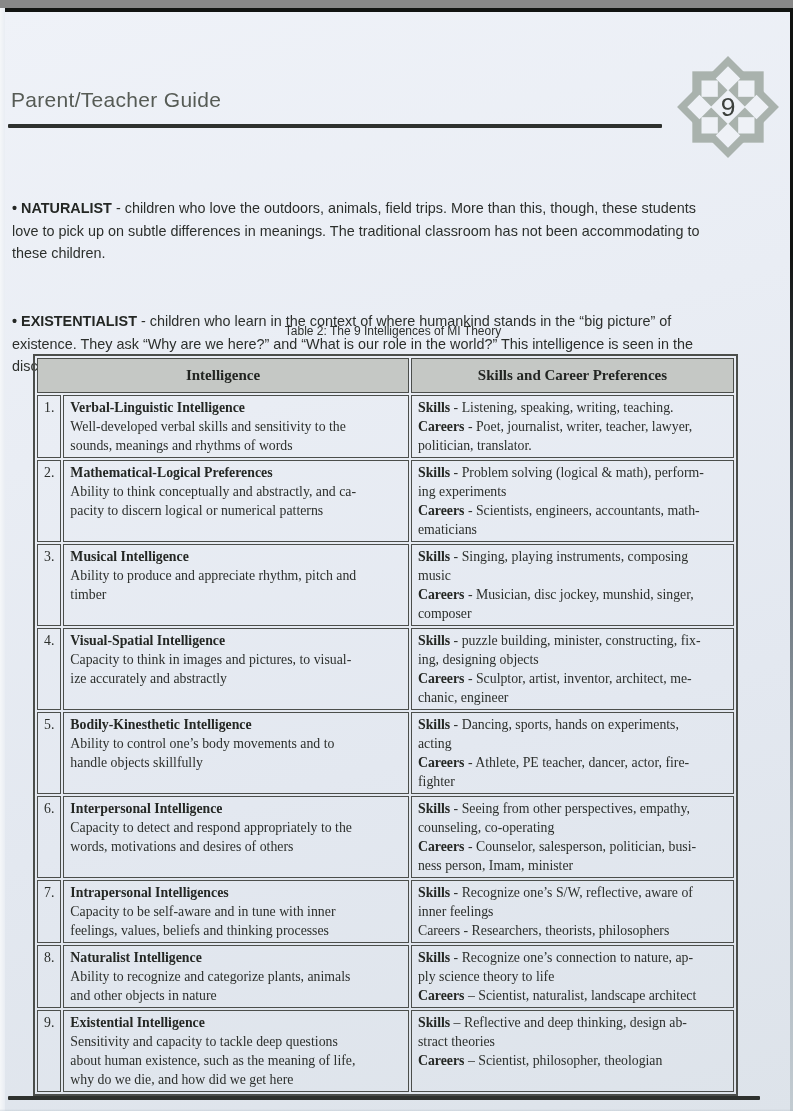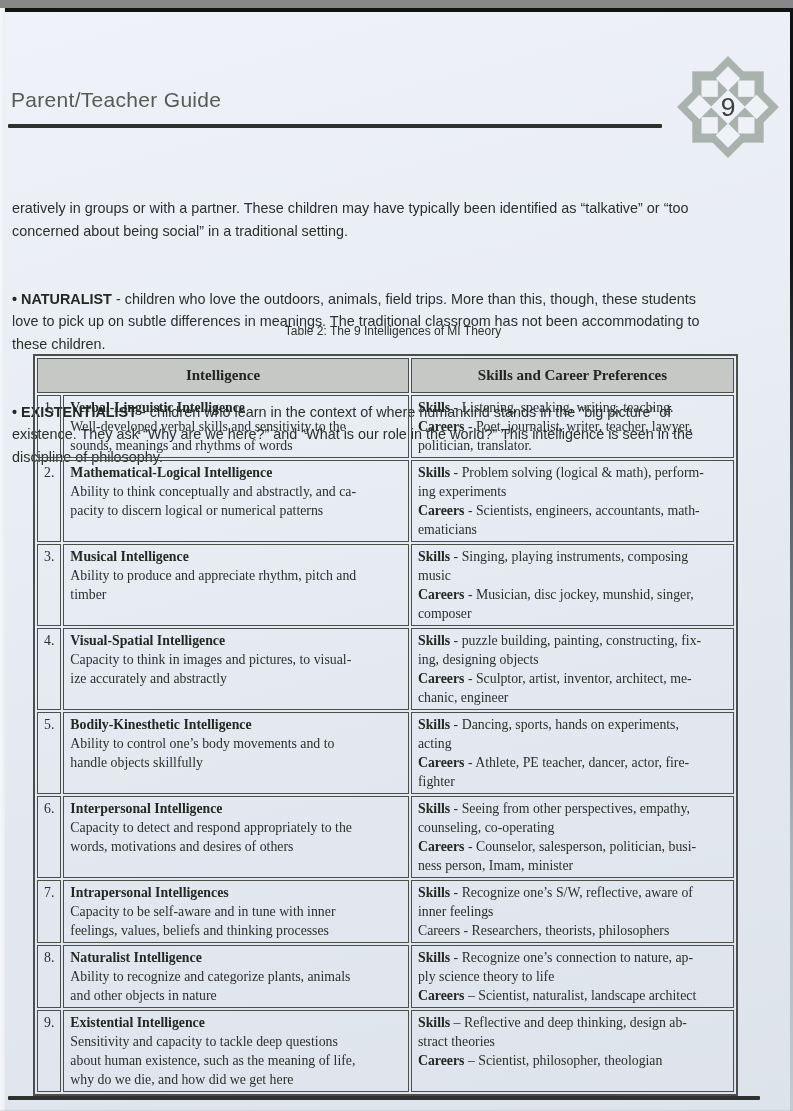--- a/index.html
+++ b/index.html
@@ -79,22 +79,20 @@
     <polygon points="68,52 80,40 92,52 80,64" fill="#eef1f6"></polygon>
     <rect x="26" y="26" width="16" height="16" fill="#eef1f6"></rect>
     <rect x="62" y="26" width="16" height="16" fill="#eef1f6"></rect>
     <rect x="26" y="62" width="16" height="16" fill="#eef1f6"></rect>
     <rect x="62" y="62" width="16" height="16" fill="#eef1f6"></rect>
     <polygon points="52,35 69,52 52,69 35,52" fill="#eef1f6"></polygon>
     <text x="52" y="61" text-anchor="middle">9</text>
   </svg>
 
   <div class="intro">
-    <p><span>eratively in groups or with a partner. These children may have typically been identified as “talkative” or “too
-concerned about being social” in a traditional setting.</span></p>
     <p><strong>• NATURALIST</strong><span> - children who love the outdoors, animals, field trips. More than this, though, these students
 love to pick up on subtle differences in meanings. The traditional classroom has not been accommodating to
 these children.</span></p>
     <p><strong>• EXISTENTIALIST</strong><span> - children who learn in the context of where humankind stands in the “big picture” of
 existence. They ask “Why are we here?” and “What is our role in the world?” This intelligence is seen in the
 discipline of philosophy.</span></p>
   </div>
 
   <div class="caption">Table 2: The 9 Intelligences of MI Theory</div>
 
@@ -113,41 +111,41 @@
     <tr>
       <td class="num-cell">1.</td>
       <td><span class="intel-title">Verbal-Linguistic Intelligence</span><span style="display:block">Well-developed verbal skills and sensitivity to the
 sounds, meanings and rhythms of words</span></td>
       <td><div><span class="lbl">Skills</span><span> - Listening, speaking, writing, teaching.</span></div><div><span class="lbl">Careers</span><span> - Poet, journalist, writer, teacher, lawyer,
 politician, translator.</span></div></td>
     </tr>
 
     <tr>
       <td class="num-cell">2.</td>
-      <td><span class="intel-title">Mathematical-Logical Intelligence</span><span style="display:block">Ability to think conceptually and abstractly, and ca-
+      <td><span class="intel-title">Mathematical-Logical Preferences</span><span style="display:block">Ability to think conceptually and abstractly, and ca-
 pacity to discern logical or numerical patterns</span></td>
       <td><div><span class="lbl">Skills</span><span> - Problem solving (logical &amp; math), perform-
 ing experiments</span></div><div><span class="lbl">Careers</span><span> - Scientists, engineers, accountants, math-
 ematicians</span></div></td>
     </tr>
 
     <tr>
       <td class="num-cell">3.</td>
       <td><span class="intel-title">Musical Intelligence</span><span style="display:block">Ability to produce and appreciate rhythm, pitch and
 timber</span></td>
       <td><div><span class="lbl">Skills</span><span> - Singing, playing instruments, composing
 music</span></div><div><span class="lbl">Careers</span><span> - Musician, disc jockey, munshid, singer,
 composer</span></div></td>
     </tr>
 
     <tr>
       <td class="num-cell">4.</td>
       <td><span class="intel-title">Visual-Spatial Intelligence</span><span style="display:block">Capacity to think in images and pictures, to visual-
 ize accurately and abstractly</span></td>
-      <td><div><span class="lbl">Skills</span><span> - puzzle building, painting, constructing, fix-
+      <td><div><span class="lbl">Skills</span><span> - puzzle building, minister, constructing, fix-
 ing, designing objects</span></div><div><span class="lbl">Careers</span><span> - Sculptor, artist, inventor, architect, me-
 chanic, engineer</span></div></td>
     </tr>
 
     <tr>
       <td class="num-cell">5.</td>
       <td><span class="intel-title">Bodily-Kinesthetic Intelligence</span><span style="display:block">Ability to control one’s body movements and to
 handle objects skillfully</span></td>
       <td><div><span class="lbl">Skills</span><span> - Dancing, sports, hands on experiments,
 acting</span></div><div><span class="lbl">Careers</span><span> - Athlete, PE teacher, dancer, actor, fire-

